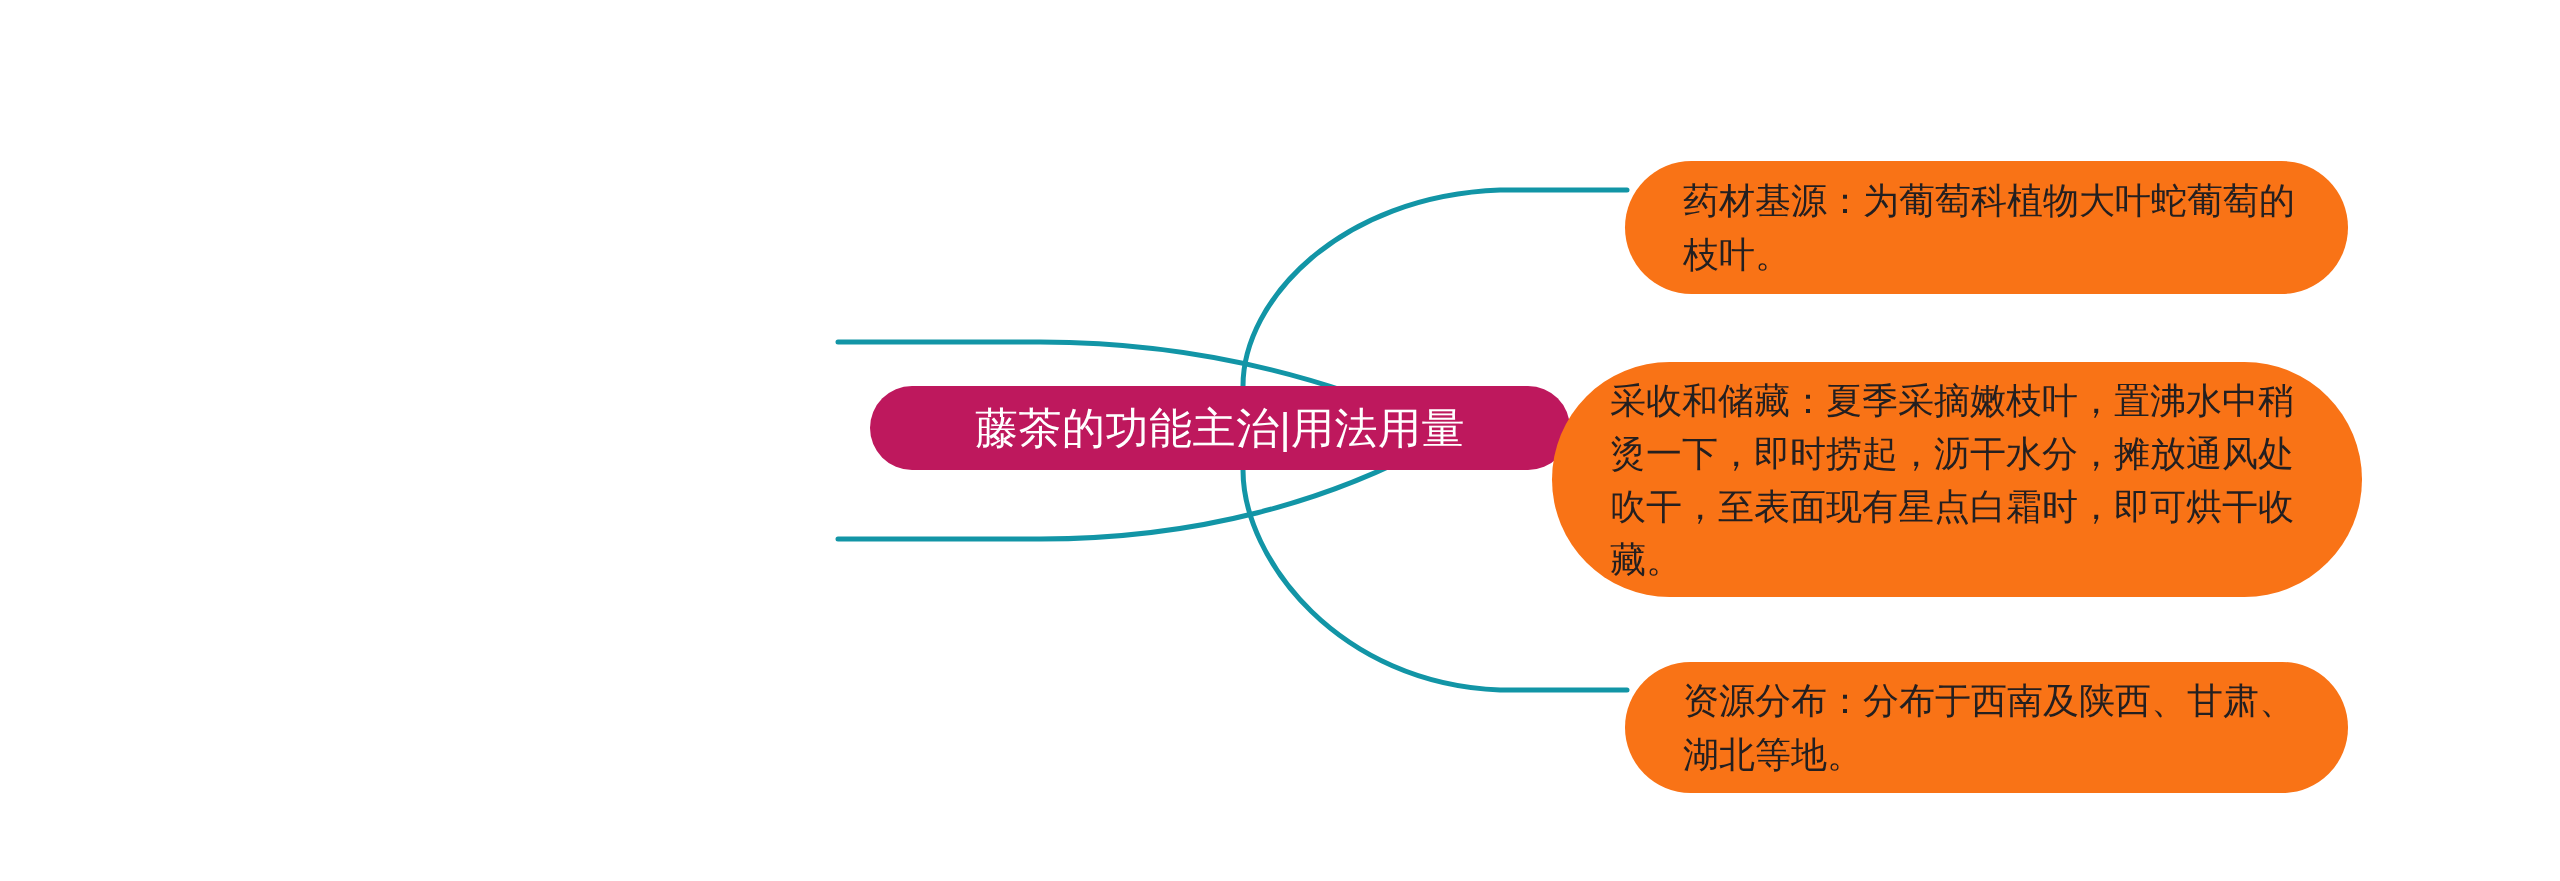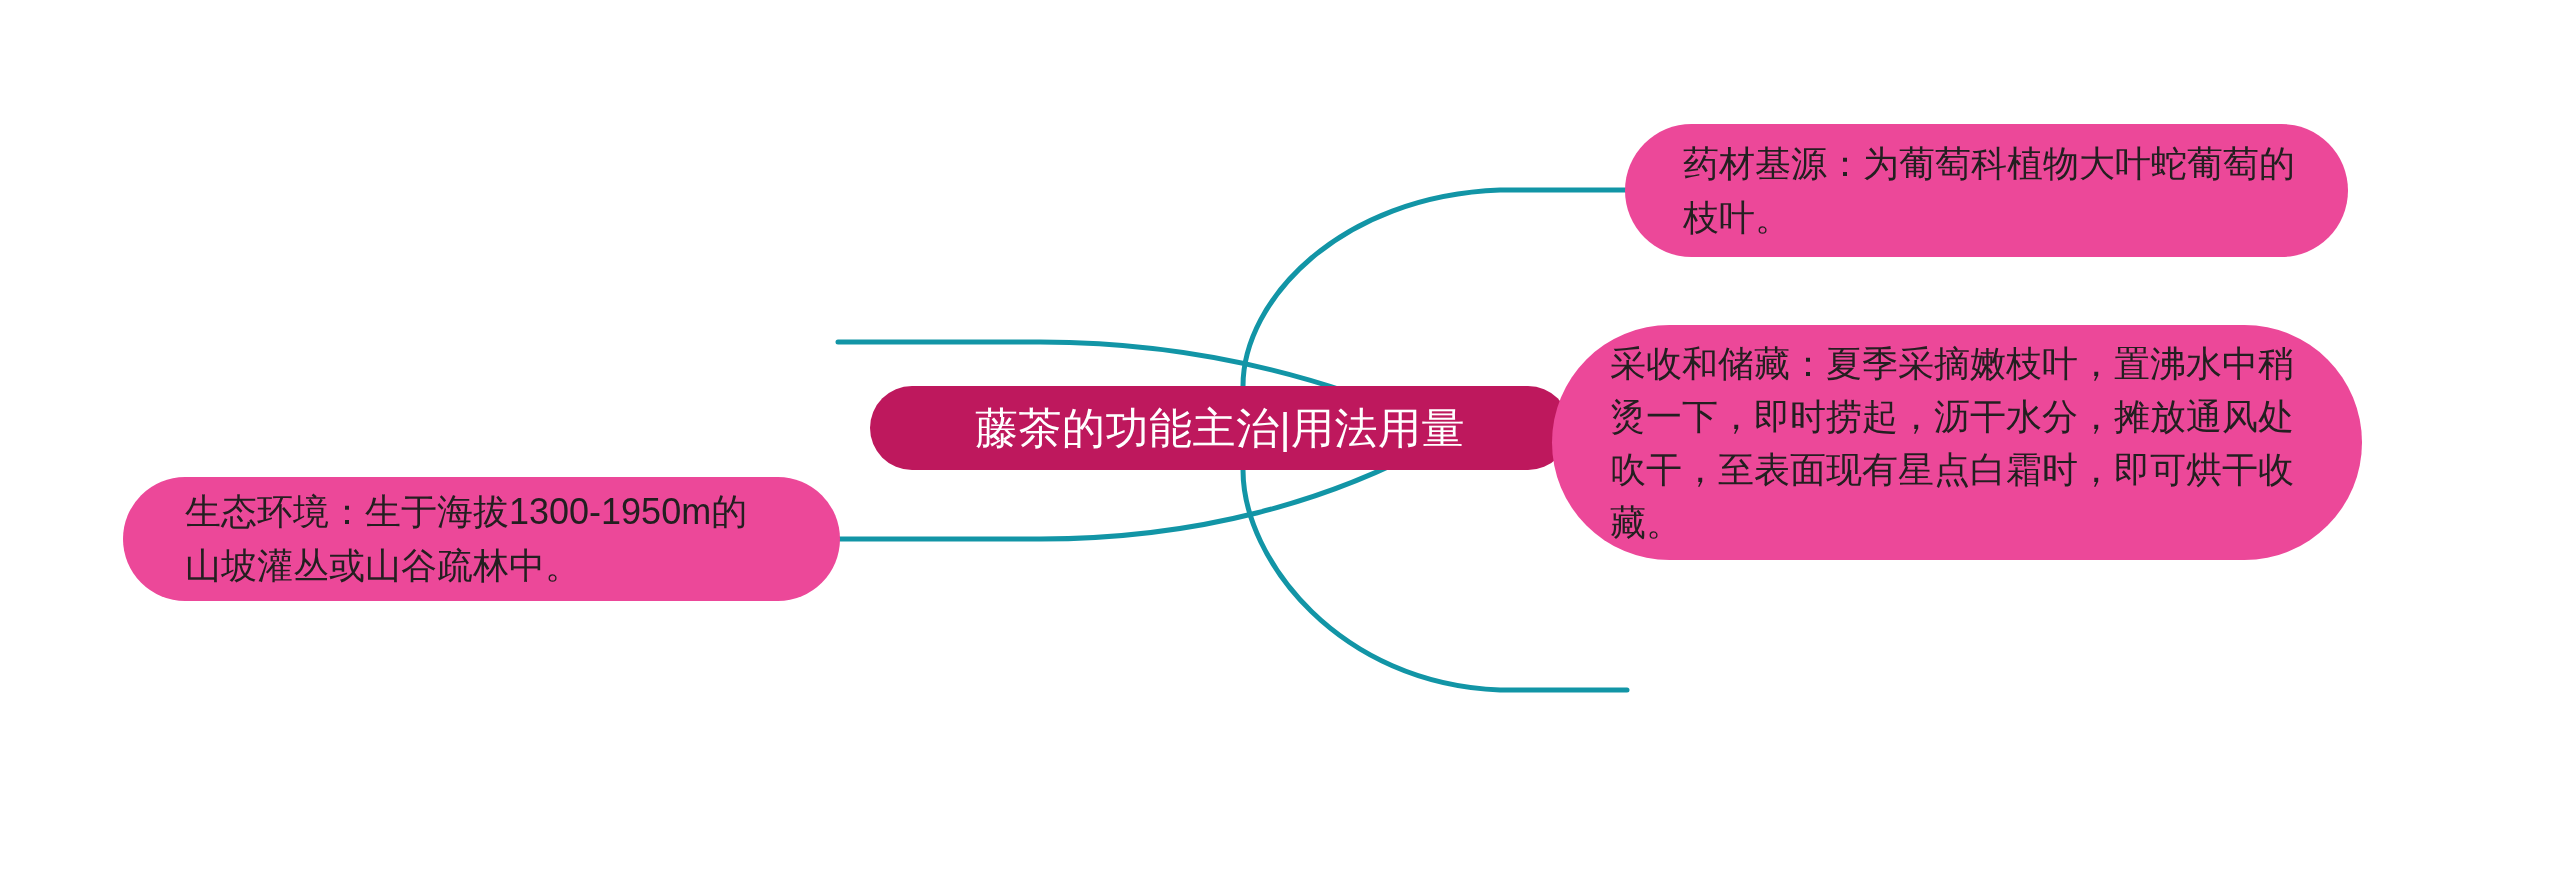--- a/index.html
+++ b/index.html
@@ -50,22 +50,23 @@
   .root-node .node-text {
     color: #ffffff;
     font-size: 43px;
     line-height: 54px;
     text-align: center;
     letter-spacing: 0.5px;
   }
 
   
   .branch-node {
-    background: #ec4899;
+    background: #f97316;
     border-radius: 9999px;
+    margin-top: 37px;
   }
   .branch-node .node-text {
     color: #231f20;
     font-size: 36px;
     line-height: 56px;
     text-align: left;
   }
 
   
   #node-latin-name {
@@ -115,30 +116,30 @@
     <path d="M 838 539 L 1040 539 C 1200 539 1330 500 1430 446" fill="none" stroke="#1295a6" stroke-width="5" stroke-linecap="round"></path>
 
     <path d="M 1243 386 C 1243 300 1340 196 1500 190 L 1627 190" fill="none" stroke="#1295a6" stroke-width="5" stroke-linecap="round"></path>
 
     <path d="M 1568 428 L 1627 428" fill="none" stroke="#1295a6" stroke-width="6" stroke-linecap="round"></path>
 
     <path d="M 1243 470 C 1243 560 1340 684 1500 690 L 1627 690" fill="none" stroke="#1295a6" stroke-width="5" stroke-linecap="round"></path>
   </svg>
 
 
-  <div class="node branch-node" id="node-ecology">
-    <span class="node-text">生态环境：生于海拔1300-1950m的山坡灌丛或山谷疏林中。</span>
-  </div>
 
   <div class="node root-node" id="node-root">
     <span class="node-text">藤茶的功能主治|用法用量</span>
   </div>
 
   <div class="node branch-node" id="node-source">
     <span class="node-text">药材基源：为葡萄科植物大叶蛇葡萄的枝叶。</span>
   </div>
 
   <div class="node branch-node" id="node-harvest">
     <span class="node-text">采收和储藏：夏季采摘嫩枝叶，置沸水中稍烫一下，即时捞起，沥干水分，摊放通风处吹干，至表面现有星点白霜时，即可烘干收藏。</span>
   </div>
 
+  <div class="node branch-node" id="node-distribution">
+    <span class="node-text">资源分布：分布于西南及陕西、甘肃、湖北等地。</span>
+  </div>
 
 </div>
 
 </body></html>

